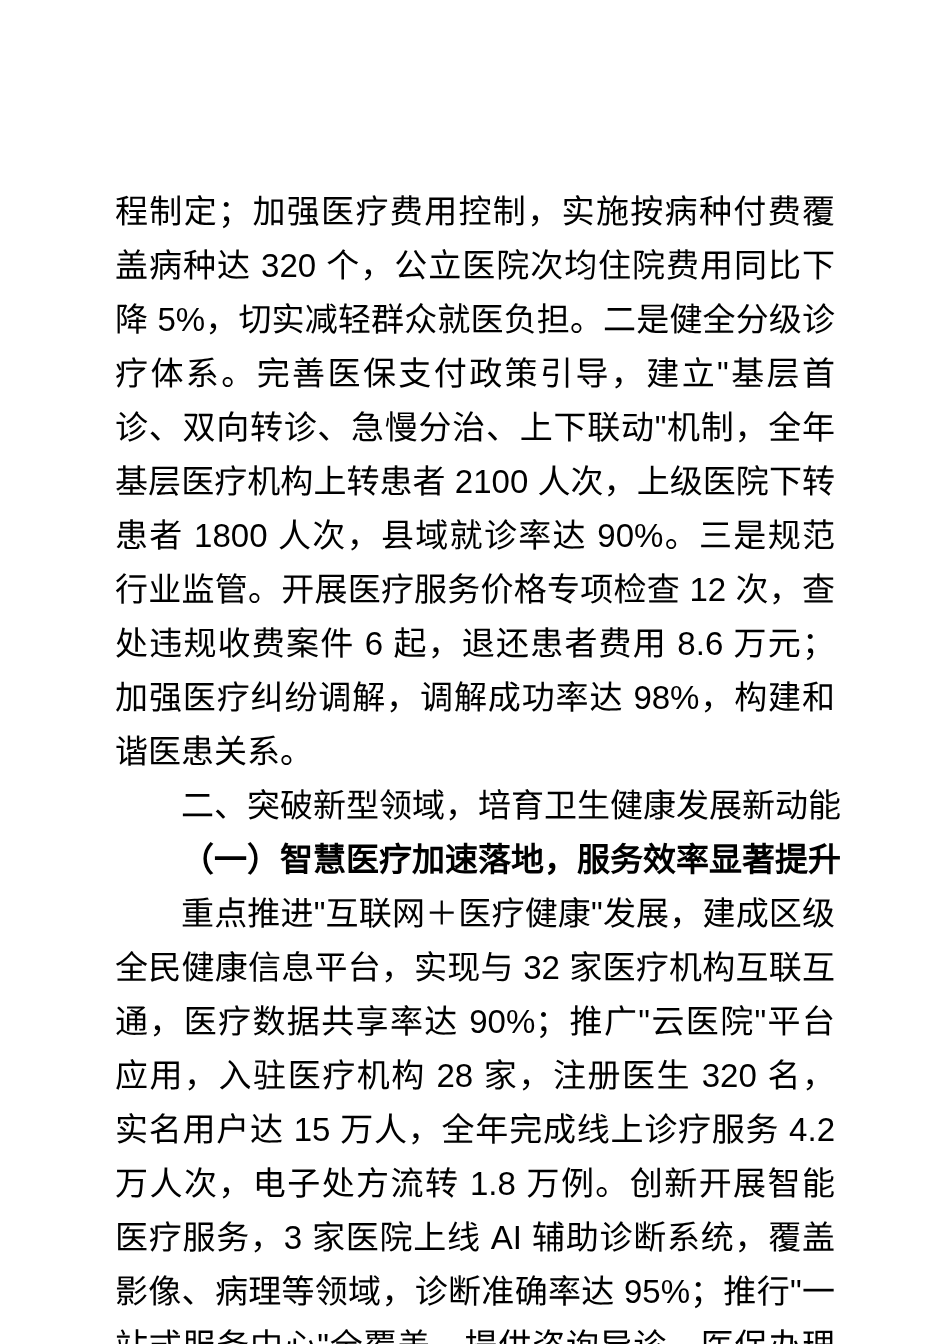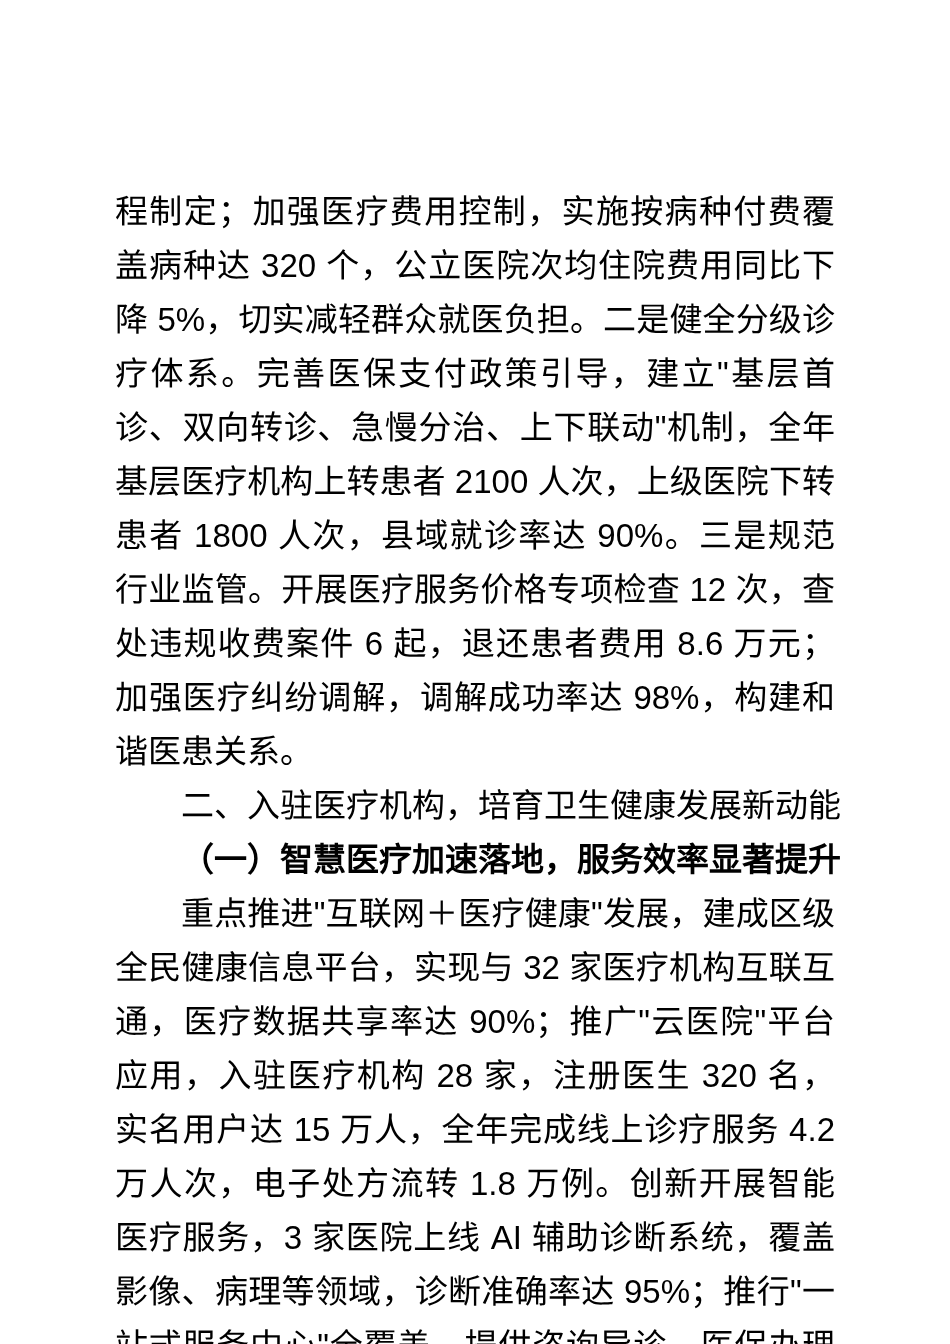--- a/index.html
+++ b/index.html
@@ -70,20 +70,20 @@
   }
 </style>
 </head>
 <body>
 
 <div class="page">
   <div class="doc-body">
 
     <p class="para">程制定；加强医疗费用控制，实施按病种付费覆盖病种达 320 个，公立医院次均住院费用同比下降 5%，切实减轻群众就医负担。二是健全分级诊疗体系。完善医保支付政策引导，建立"基层首诊、双向转诊、急慢分治、上下联动"机制，全年基层医疗机构上转患者 2100 人次，上级医院下转患者 1800 人次，县域就诊率达 90%。三是规范行业监管。开展医疗服务价格专项检查 12 次，查处违规收费案件 6 起，退还患者费用 8.6 万元；加强医疗纠纷调解，调解成功率达 98%，构建和谐医患关系。</p>
 
-    <h2 class="heading-section">二、入驻医疗机构，培育卫生健康发展新动能</h2>
+    <h2 class="heading-section">二、突破新型领域，培育卫生健康发展新动能</h2>
 
     <h3 class="heading-sub">（一）智慧医疗加速落地，服务效率显著提升</h3>
 
     <p class="para indent">重点推进"互联网＋医疗健康"发展，建成区级全民健康信息平台，实现与 32 家医疗机构互联互通，医疗数据共享率达 90%；推广"云医院"平台应用，入驻医疗机构 28 家，注册医生 320 名，实名用户达 15 万人，全年完成线上诊疗服务 4.2 万人次，电子处方流转 1.8 万例。创新开展智能医疗服务，3 家医院上线 AI 辅助诊断系统，覆盖影像、病理等领域，诊断准确率达 95%；推行"一站式服务中心"全覆盖，提供咨询导诊、医保办理等综合服务，累计服务群众 8.6 万人次，减免费用 120 万元。</p>
 
   </div>
 </div>
 
 </body></html>

